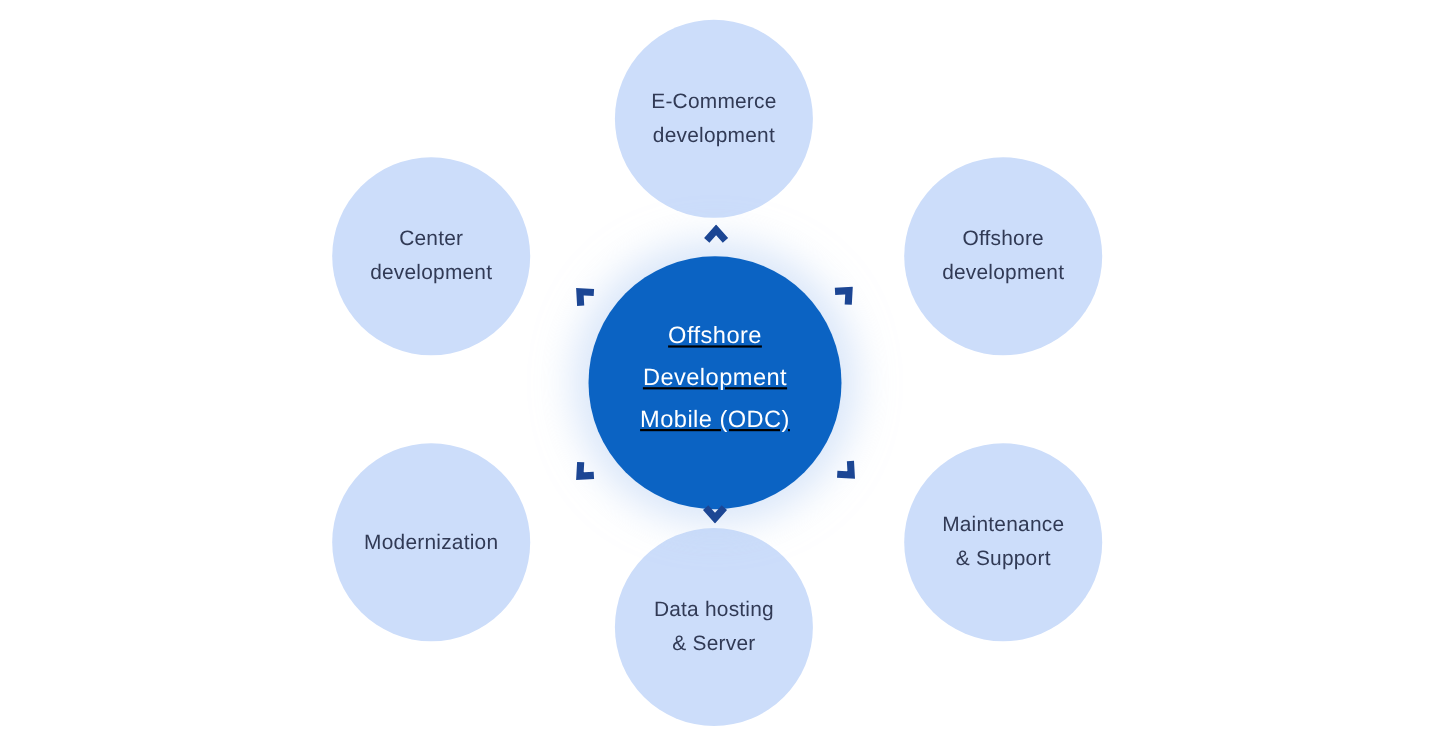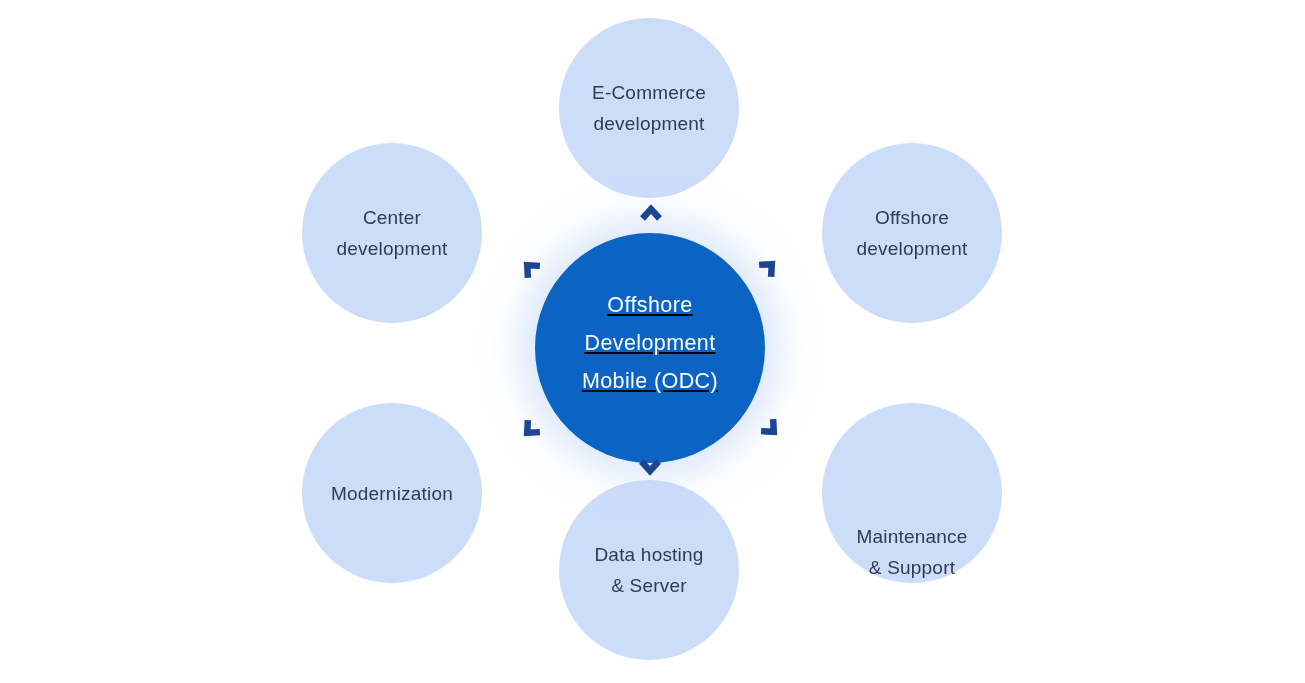--- a/index.html
+++ b/index.html
@@ -88,21 +88,21 @@
     </div>
   </div>
 
   <div class="sat" style="left:822px; top:143px;">
     <div class="sat-label">
       <span class="line">Offshore</span>
       <span class="line">development</span>
     </div>
   </div>
 
-  <div class="sat" style="left:822px; top:403px;align-items:flex-end;">
+  <div class="sat" style="left:822px; top:403px;">
     <div class="sat-label">
       <span class="line">Maintenance</span>
       <span class="line">&amp; Support</span>
     </div>
   </div>
 
   <div class="sat" style="left:302px; top:403px;">
     <div class="sat-label">
       <span class="line">Modernization</span>
       <span class="line"></span>

